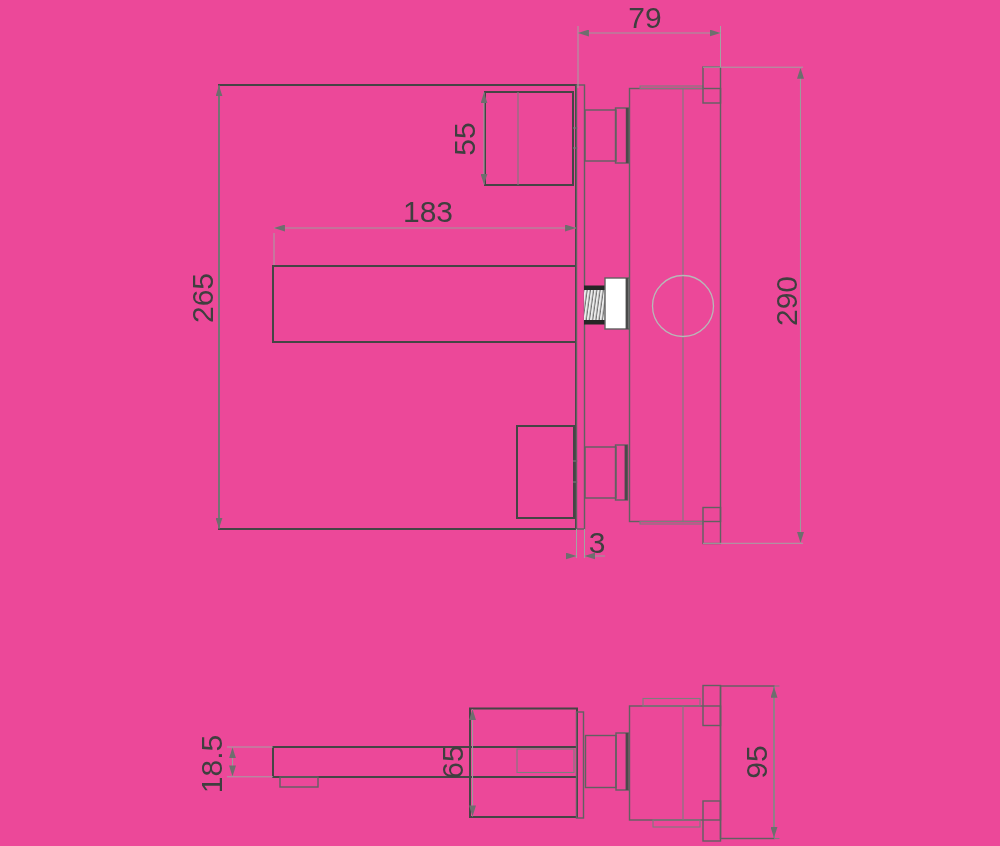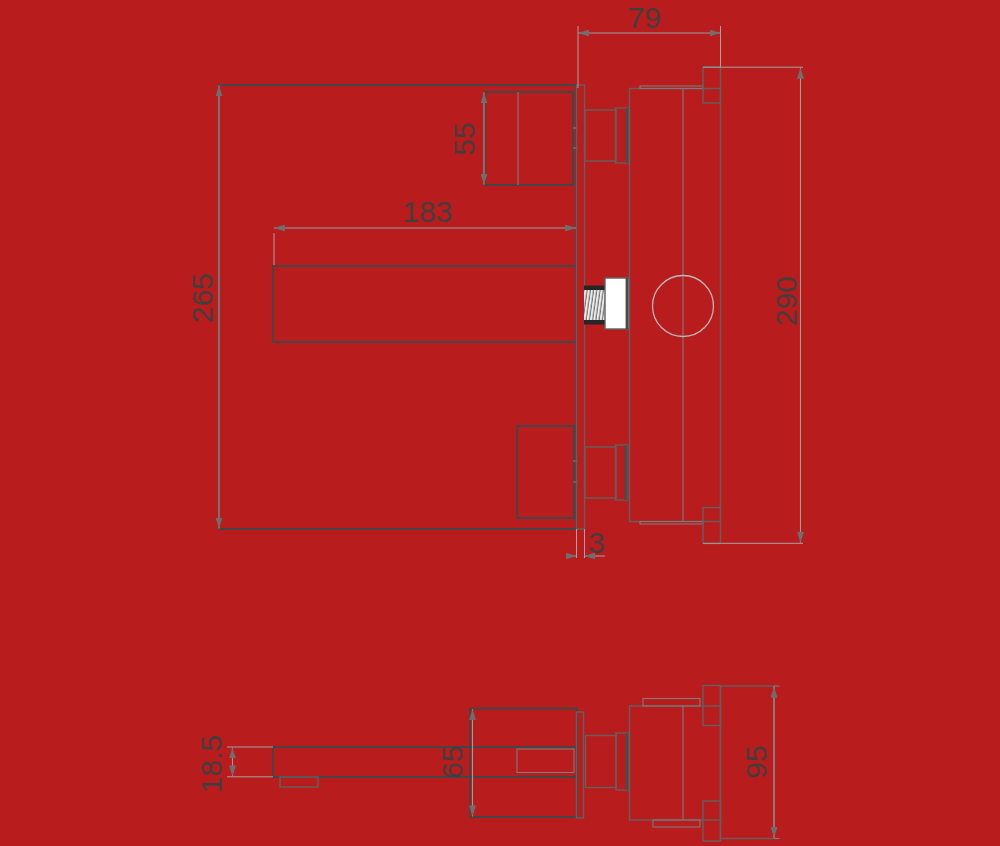--- a/index.html
+++ b/index.html
@@ -1,16 +1,16 @@
 <!DOCTYPE html>
 <html><head>
 <meta charset="utf-8">
 <style>
   html,body{margin:0;padding:0;background:#ffffff;}
-  .stage{position:relative;width:1000px;height:846px;background:#b91c1c;overflow:hidden;
+  .stage{position:relative;width:1000px;height:846px;background:#ec4899;overflow:hidden;
          font-family:"Liberation Sans", sans-serif;}
   svg{display:block;}
   
   .ln-a{fill:none;stroke:#454545;stroke-width:2;}
   .ln-b{fill:none;stroke:#616161;stroke-width:1.4;}
   .ln-c{fill:none;stroke:#7d7d7d;stroke-width:1.1;}
   .ln-light{fill:none;stroke:#b8b8b8;stroke-width:1.3;}
   .thick{fill:none;stroke:#4a4a4a;stroke-width:2.8;}
   .dim{fill:none;stroke:#9c9c9c;stroke-width:1.1;}
   .ext{fill:none;stroke:#a3a3a3;stroke-width:1;}

